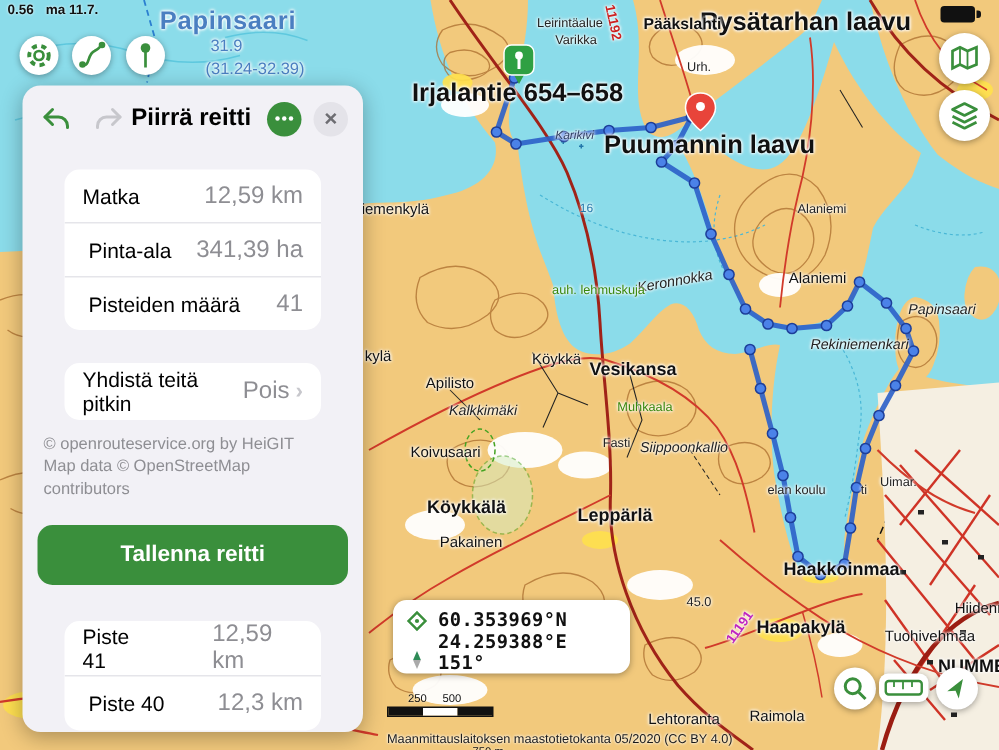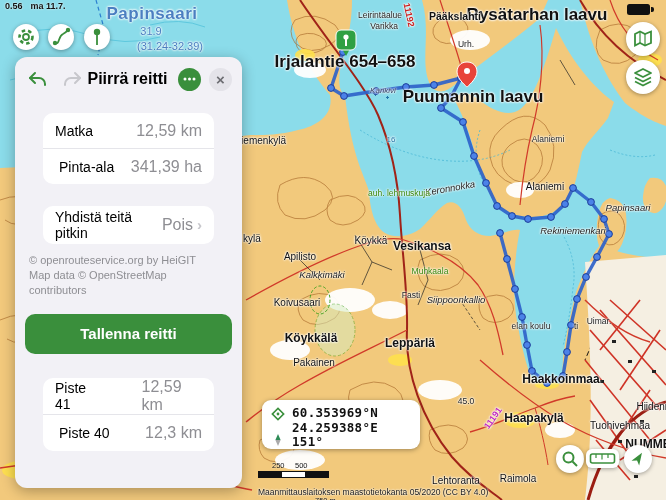--- a/index.html
+++ b/index.html
@@ -437,20 +437,24 @@
     <div class="spacer14"></div>
     <div class="card">
       <div class="row">
         <span class="lab">Matka</span>
         <span class="val">12,59 km</span>
       </div>
       <div class="row">
         <span class="lab">Pinta-ala</span>
         <span class="val">341,39 ha</span>
       </div>
+      <div class="row">
+        <span class="lab">Pisteiden määrä</span>
+        <span class="val">41</span>
+      </div>
     </div>
 
     <div class="spacer22"></div>
     <div class="card">
       <div class="row" style="height:38px;">
         <span class="lab">Yhdistä teitä pitkin</span>
         <span class="val"><span>Pois</span><span class="chev">›</span></span>
       </div>
     </div>
 

